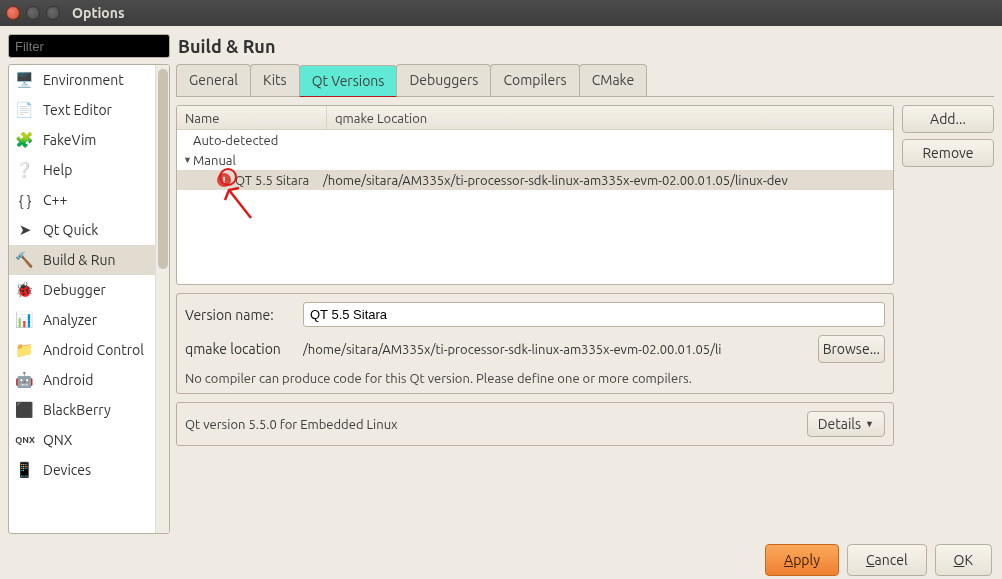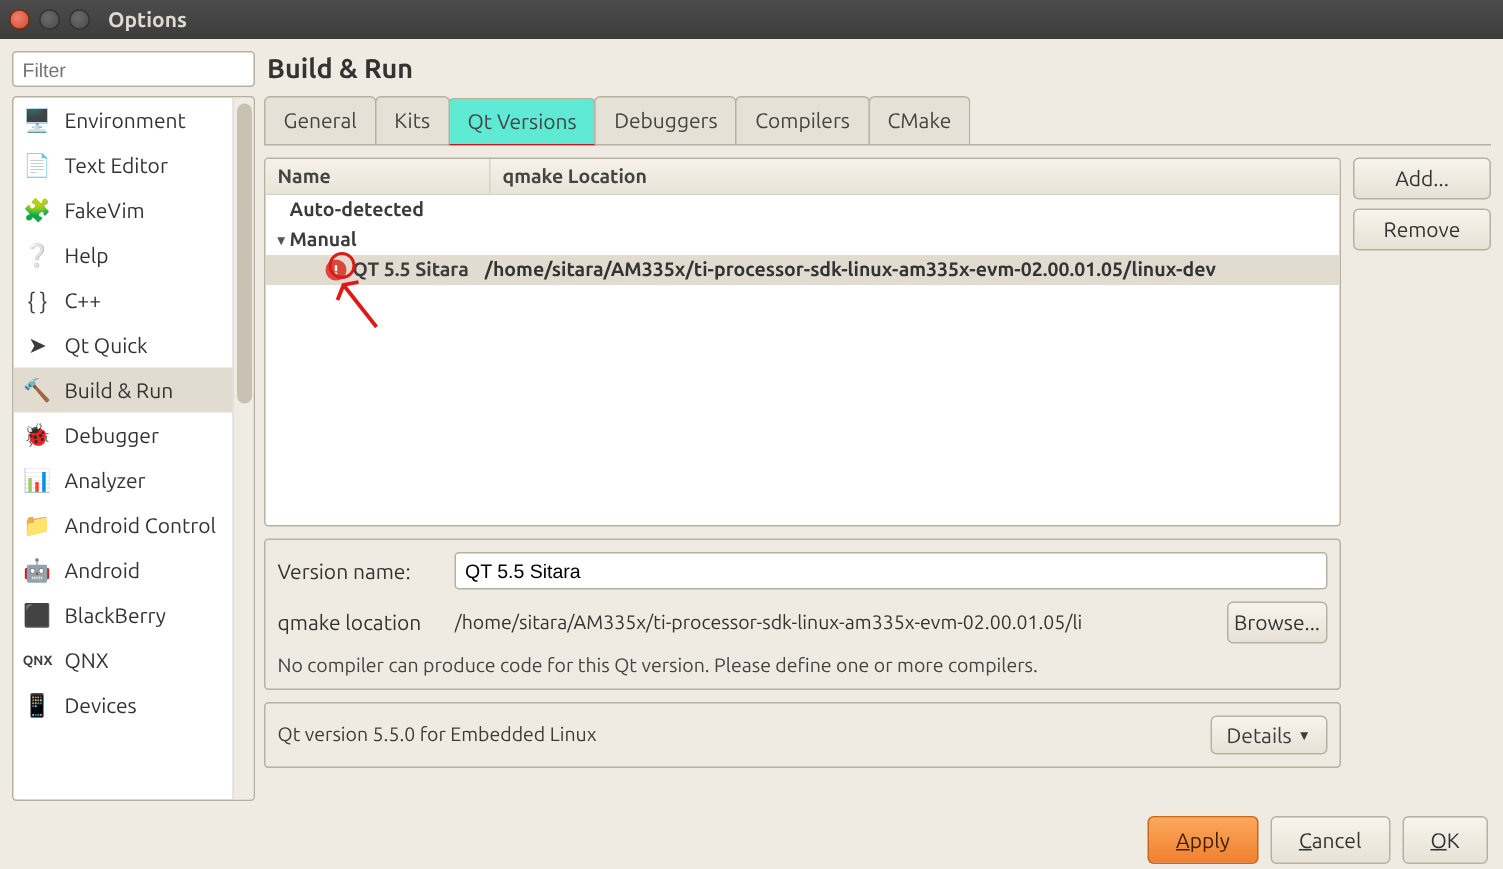--- a/index.html
+++ b/index.html
@@ -10,40 +10,40 @@
 .win-btn { width: 14px; height: 14px; border-radius: 50%; margin-right: 6px; display: inline-block; }
 .win-close { background: radial-gradient(circle at 40% 40%, #f08070, #d24a2c); border:1px solid #7a2a14;}
 .win-min { background: radial-gradient(circle at 40% 40%, #6a6a6a, #4a4a4a); border:1px solid #333; }
 .win-max { background: radial-gradient(circle at 40% 40%, #6a6a6a, #4a4a4a); border:1px solid #333; }
 .titlebar .title { margin-left: 6px; }
 
 .content { display: flex; height: 516px; padding: 8px; gap: 6px; }
 
 
 .sidebar { width: 162px; display: flex; flex-direction: column; }
-.filter-input { border: 1px solid #b8b0a0; border-radius: 3px; padding: 4px 6px; height: 24px; background: #ffffff; color: #888; font-size: 13px;}
+.filter-input { border: 1px solid #b8b0a0; border-radius: 3px; padding: 4px 6px; height: 24px; background: #000000; color: #888; font-size: 13px;}
 .side-scroll { border: 1px solid #b8b0a0; border-radius: 3px; background: #fff; margin-top: 6px; flex: 1; overflow: hidden; position: relative; }
 .side-list { overflow-y: auto; height: 100%; }
 .side-item { display: flex; align-items: center; padding: 5px 6px; gap: 8px; cursor: pointer; }
 .side-item.selected { background: #e1dccf; }
 .side-icon { width: 20px; height: 20px; display: flex; align-items:center; justify-content:center; font-size: 15px; }
 .side-label { font-size: 14px; color: #333; }
 .scrollbar-v { position: absolute; right:0; top:0; width:14px; height:100%; background:#efece4; border-left:1px solid #ddd;}
 .scroll-thumb { position:absolute; left:2px; width:10px; background:#c9c2b3; border-radius:5px; top:4px; height:200px;}
 
 
 .main { flex: 1; display: flex; flex-direction: column; }
 .page-title { font-size: 18px; font-weight: bold; color: #333; padding: 2px 2px 8px 2px; }
 .tabbar { display: flex; border-bottom: 1px solid #b8b0a0; }
 .tab { padding: 7px 12px; border: 1px solid #b8b0a0; border-bottom: none; background: #e6e1d6; margin-right: -1px; border-radius: 4px 4px 0 0; color: #444; cursor: pointer; font-size:14px;}
 .tab.active { background: #5eead4; position: relative; top:1px; border-bottom:1px solid #b91c1c; font-weight: normal;}
 .tab-body { border: none; padding-top: 8px; flex:1; display:flex; gap:8px; }
 
 .tree-col { flex:1; display:flex; flex-direction:column; gap:8px; }
-.treebox { border:1px solid #b8b0a0; border-radius:3px; background:#fff; height: 246px; overflow:hidden; position:relative;font-weight:bold;}
+.treebox { border:1px solid #b8b0a0; border-radius:3px; background:#fff; height: 180px; overflow:hidden; position:relative;}
 .tree-header { display:flex; border-bottom:1px solid #d8d2c4; background: linear-gradient(#f5f2ea,#e9e4d8); height:24px; align-items:center; font-size:13px;}
 .th { padding:0 8px; border-right:1px solid #d8d2c4; height:100%; display:flex; align-items:center; color:#444;}
 .th.name { width:150px;} .th.loc { flex:1; border-right:none;}
 .tree-rows { font-size:13px; }
 .tree-row { display:flex; align-items:center; height:20px; padding-left:6px;}
 .tree-row.indent1 { padding-left:16px;}
 .tree-row.indent2 { padding-left:40px;}
 .tree-row.selected { background:#e1dccf;}
 .expander { width:10px; display:inline-block; font-size:9px; color:#555;}
 .qt-icon-err { width:14px;height:14px; border-radius:50%; background:#d9483b; display:inline-flex; align-items:center; justify-content:center; margin-right:4px;}

